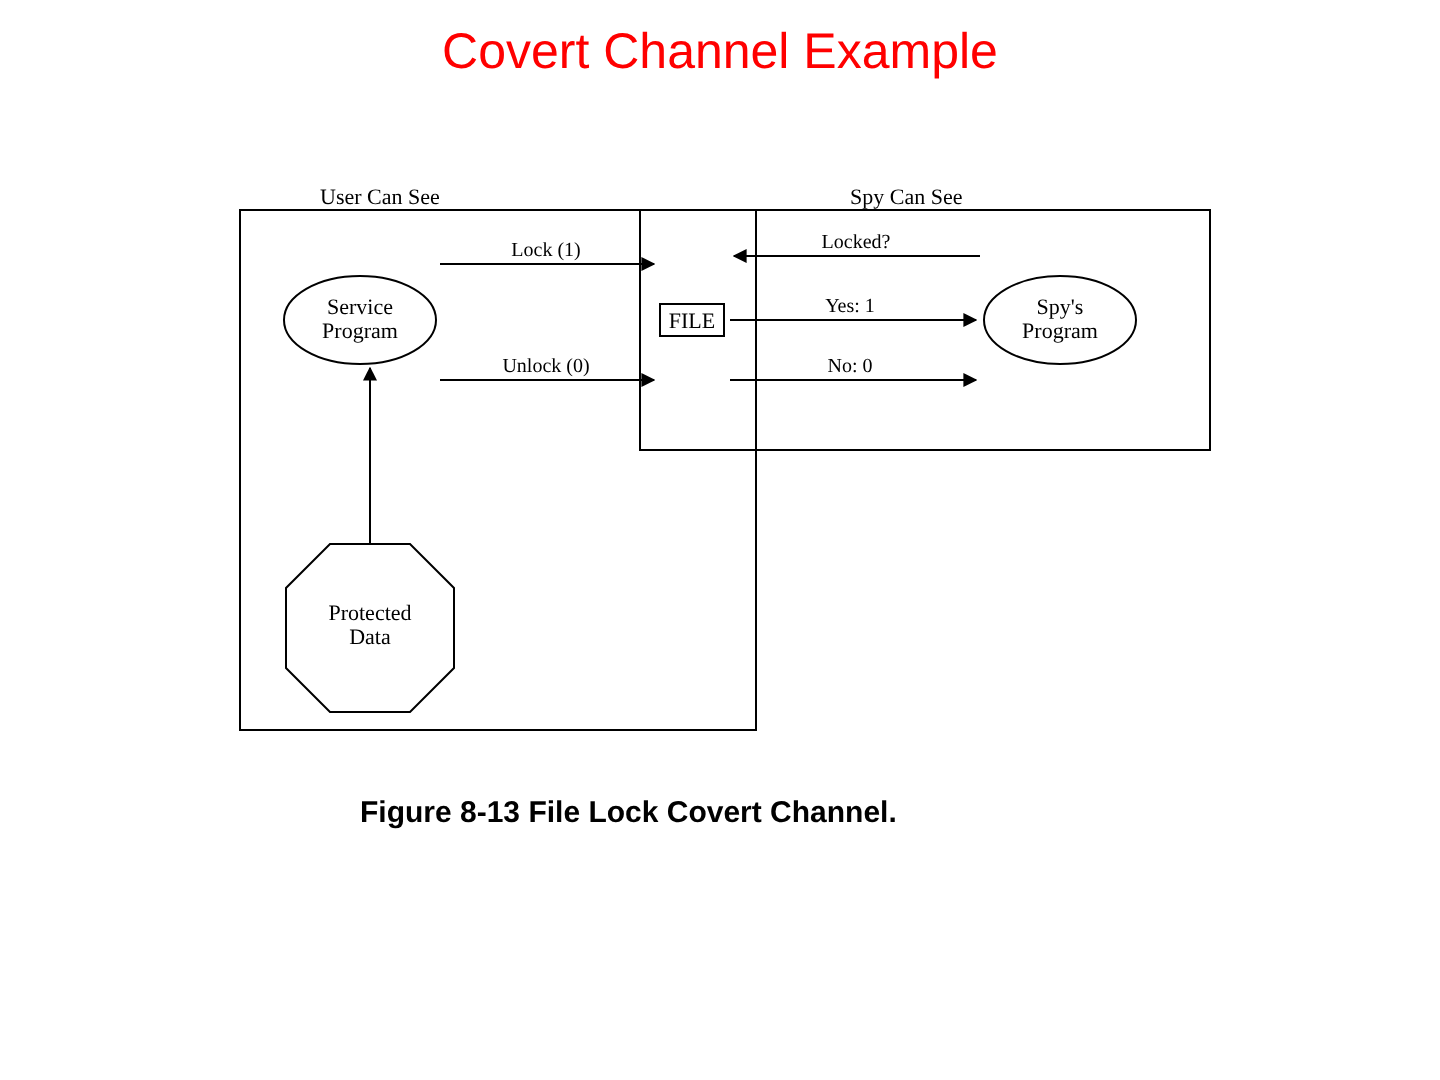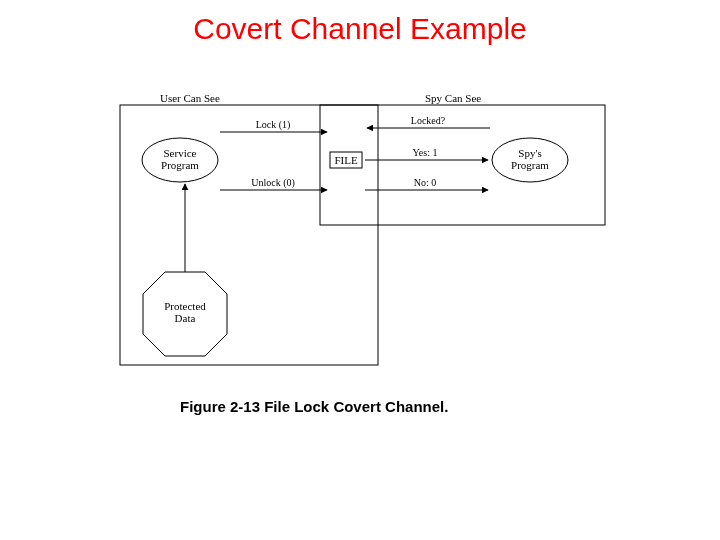--- a/index.html
+++ b/index.html
@@ -11,21 +11,21 @@
     font-family: Arial, Helvetica, sans-serif;
     position: relative;
     overflow: hidden;
   }
   .title {
     position: absolute;
     top: 12px;
     left: 0;
     right: 0;
     text-align: center;
-    font-size: 30px;
+    font-size: 25px;
     color: #ff0000;
     font-family: Arial, sans-serif;
   }
   svg {
     position: absolute;
     top: 90px;
     left: 115px;
     width: 495px;
     height: 280px;
   }
@@ -87,13 +87,13 @@
   <line class="shape" x1="250" y1="100" x2="373" y2="100" marker-end="url(#ah)"></line>
   <text class="lblsm" x="310" y="96" text-anchor="middle">No:   0</text>
 
   <polygon class="shape" points="50,182 90,182 112,204 112,244 90,266 50,266 28,244 28,204"></polygon>
   <text class="lbl" x="70" y="220" text-anchor="middle">Protected</text>
   <text class="lbl" x="70" y="232" text-anchor="middle">Data</text>
 
   <line class="shape" x1="70" y1="182" x2="70" y2="94" marker-end="url(#ah)"></line>
 </svg>
 
-<div class="caption">Figure 2-13  File Lock Covert Channel.</div>
+<div class="caption">Figure 8-13  File Lock Covert Channel.</div>
 
 </body></html>

